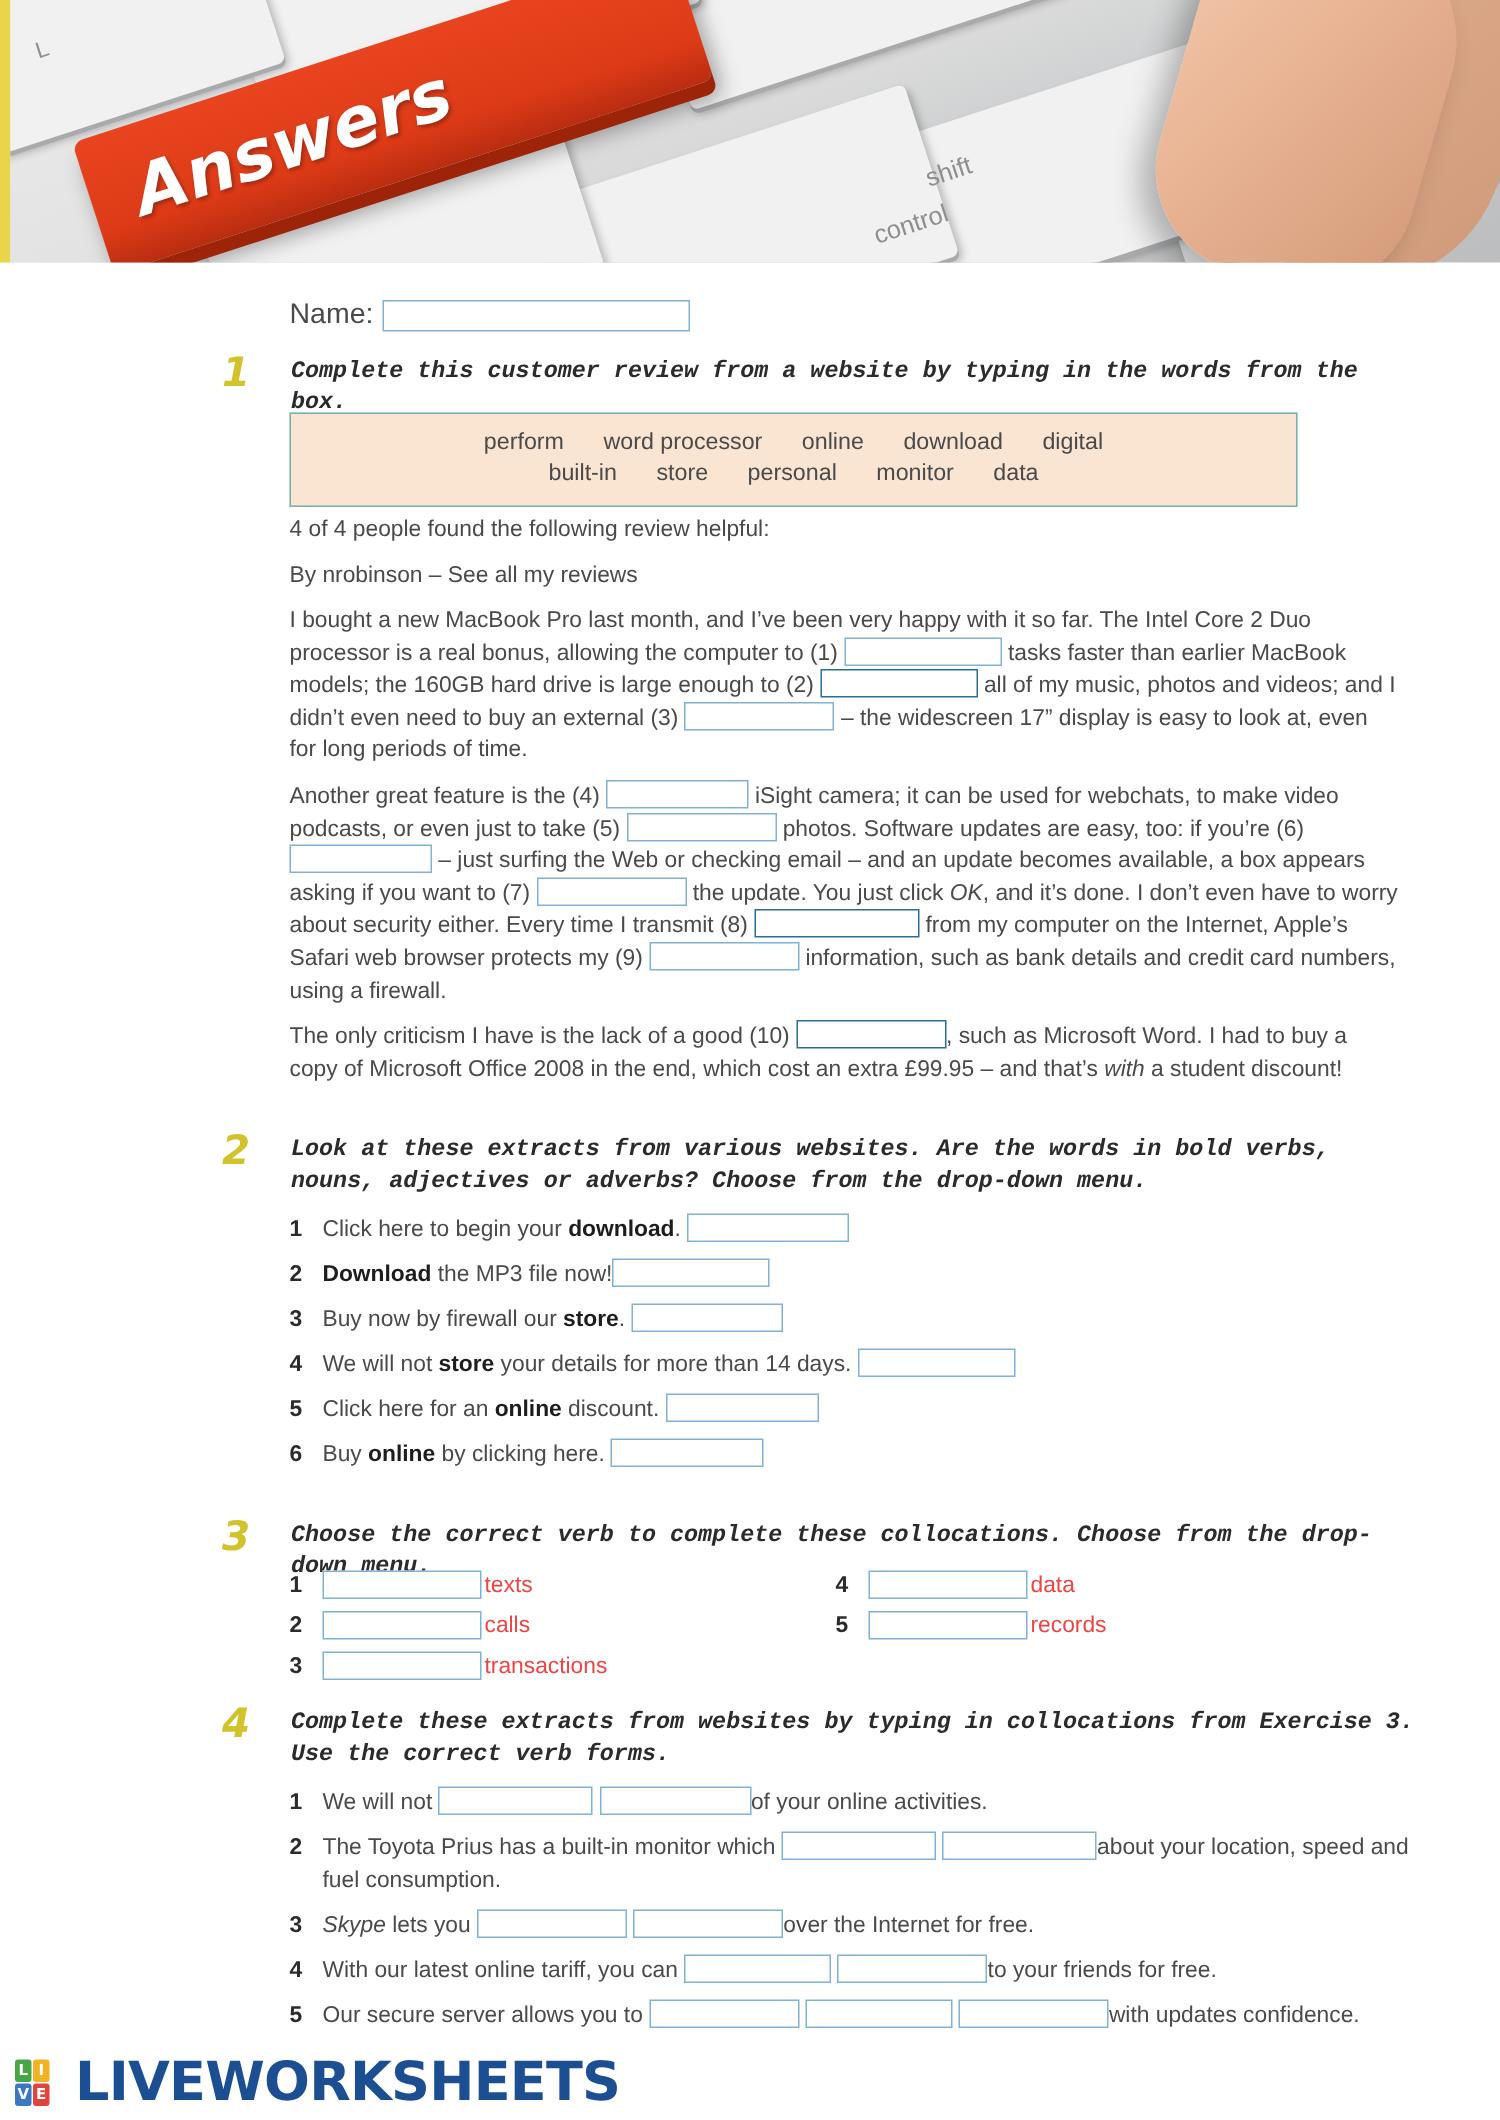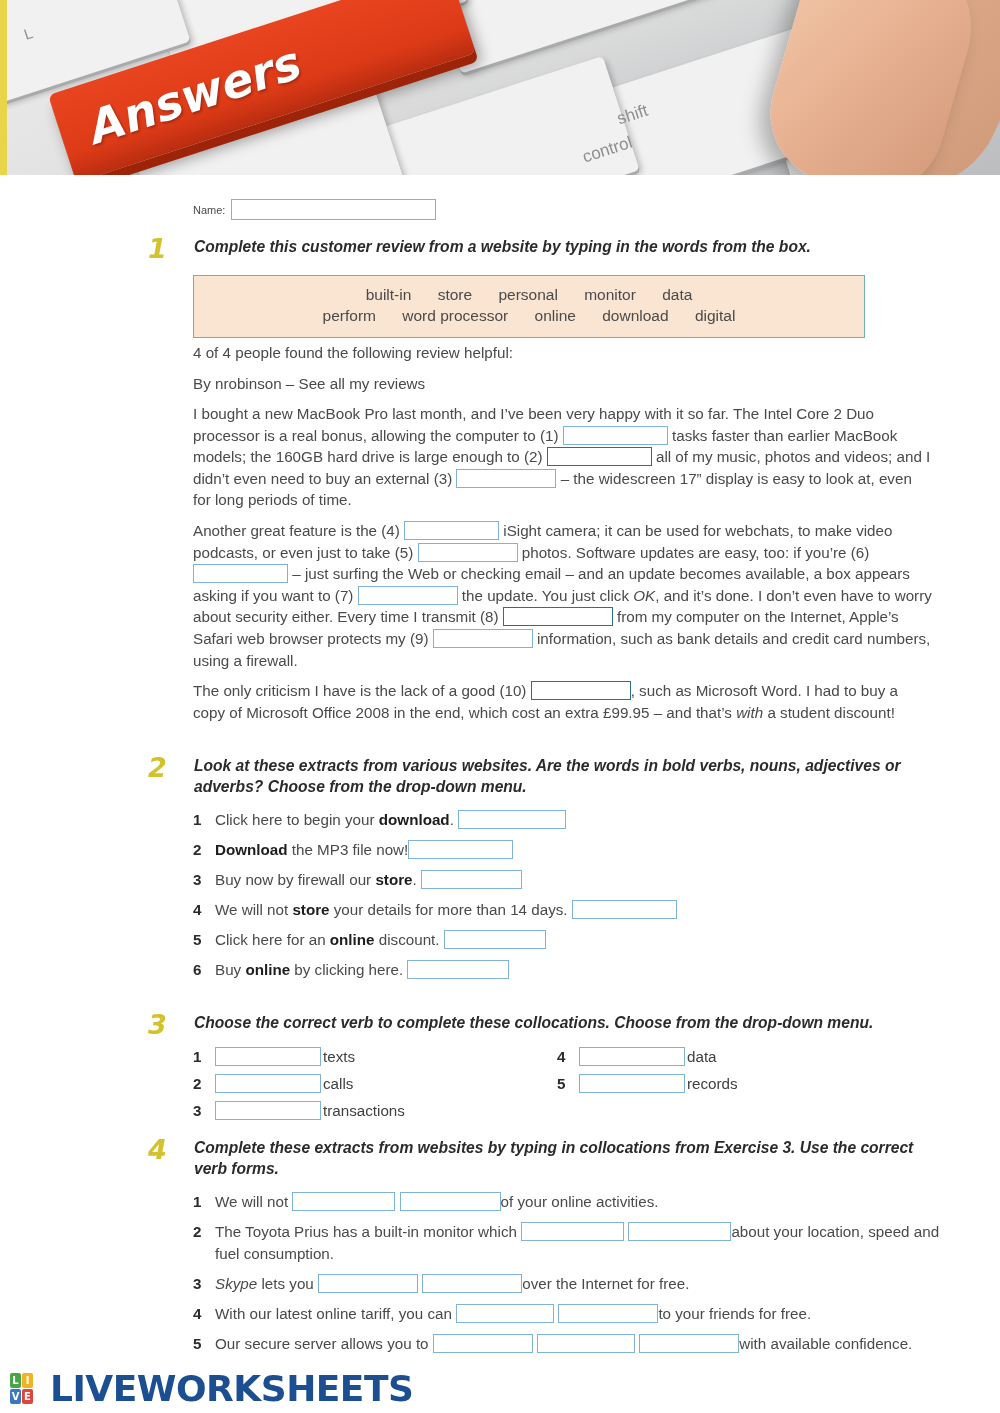--- a/index.html
+++ b/index.html
@@ -87,21 +87,21 @@
     border-radius:95px;
     transform:rotate(22deg);
   }
 
   
   .sheet{position:absolute;left:0;top:175px;width:1000px;}
 
   .name-row{
     position:absolute;left:193px;top:24px;
     display:flex;align-items:center;gap:6px;
-    font-size:11px;color:#4a4a4a;
+    font-size:19px;color:#4a4a4a;
   }
   .blank{
     display:inline-block;
     border:1.5px solid #7eb2d6;
     background:#fff;
     height:19px;
     vertical-align:-4px;
     box-sizing:border-box;
   }
   .blank.dark{border-color:#2b6e94;}
@@ -110,21 +110,21 @@
   .ex{position:absolute;left:148px;width:800px;}
   .ex-num{
     position:absolute;left:0;top:-4px;
     color:#d2c22c;font-size:27px;font-weight:700;font-style:italic;
     font-family:"DejaVu Sans", sans-serif;
   }
   .ex-head{
     margin-left:46px;
     font-size:15.6px;font-weight:700;font-style:italic;
     color:#2b2b2b;line-height:1.33;
-    font-family:Liberation Sans, sans-serif;
+    font-family:Liberation Mono, monospace;
   }
 
   .wordbox{
     position:absolute;left:193px;width:672px;
     background:#fae4d2;border:1px solid #6fb3ac;
     box-sizing:border-box;
     text-align:center;
     padding:9px 0 10px 0;
     font-size:15.5px;color:#4a4a4a;
     line-height:1.35;
@@ -143,21 +143,21 @@
   .item{display:flex;align-items:flex-start;margin-bottom:8px;line-height:1.45;}
   .item .n{width:22px;flex:0 0 22px;font-weight:700;color:#2b2b2b;}
   .item .txt{flex:1;}
   .item b{color:#1d1d1d;font-weight:700;}
   .item i{font-style:italic;}
 
   .cols{position:absolute;left:193px;width:760px;font-size:15.2px;}
   .col{position:absolute;}
   .colrow{display:flex;align-items:center;margin-bottom:8px;}
   .colrow .n{width:22px;flex:0 0 22px;font-weight:700;color:#2b2b2b;}
-  .colrow .lbl{margin-left:2px;color:#404040;}
+  .colrow .lbl{margin-left:2px;color:#ef4444;}
 
   
   .footer{
     position:absolute;left:10px;top:1368px;
     display:flex;align-items:center;gap:4px;
   }
   .lw-mark{
     display:grid;grid-template-columns:11px 11px;grid-template-rows:15px 15px;
     gap:1px;
   }
@@ -209,32 +209,32 @@
     <span class="blank name-blank"></span>
   </div>
 
   <div class="ex" style="top:62px;">
     <div class="ex-num">1</div>
     <div class="ex-head">Complete this customer review from a website by typing in the words from the box.</div>
   </div>
 
   <div class="wordbox" style="top:100px;">
     <div class="row">
+      <span>perform</span>
+      <span>word processor</span>
+      <span>online</span>
+      <span>download</span>
+      <span>digital</span>
+    </div>
+    <div class="row">
       <span>built-in</span>
       <span>store</span>
       <span>personal</span>
       <span>monitor</span>
       <span>data</span>
-    </div>
-    <div class="row">
-      <span>perform</span>
-      <span>word processor</span>
-      <span>online</span>
-      <span>download</span>
-      <span>digital</span>
     </div>
   </div>
 
   <div class="review" style="top:167px;">
     <p>4 of 4 people found the following review helpful:</p>
     <p>By nrobinson – See all my reviews</p>
     <p><span>I bought a new MacBook Pro last month, and I’ve been very happy with it so far. The Intel Core 2 Duo processor is a real bonus, allowing the computer to (1)&nbsp;</span><span class="blank" style="width:105px;"></span><span>&nbsp;tasks faster than earlier MacBook models; the 160GB hard drive is large enough to (2)&nbsp;</span><span class="blank dark" style="width:105px;"></span><span>&nbsp;all of my music, photos and videos; and I didn’t even need to buy an external (3)&nbsp;</span><span class="blank" style="width:100px;"></span><span>&nbsp;– the widescreen 17” display is easy to look at, even for long periods of time.</span></p>
     <p><span>Another great feature is the (4)&nbsp;</span><span class="blank" style="width:95px;"></span><span>&nbsp;iSight camera; it can be used for webchats, to make video podcasts, or even just to take (5)&nbsp;</span><span class="blank" style="width:100px;"></span><span>&nbsp;photos. Software updates are easy, too: if you’re (6)&nbsp;</span><span class="blank" style="width:95px;"></span><span>&nbsp;– just surfing the Web or checking email – and an update becomes available, a box appears asking if you want to (7)&nbsp;</span><span class="blank" style="width:100px;"></span><span>&nbsp;the update. You just click </span><i>OK</i><span>, and it’s done. I don’t even have to worry about security either. Every time I transmit (8)&nbsp;</span><span class="blank dark" style="width:110px;"></span><span>&nbsp;from my computer on the Internet, Apple’s Safari web browser protects my (9)&nbsp;</span><span class="blank" style="width:100px;"></span><span>&nbsp;information, such as bank details and credit card numbers, using a firewall.</span></p>
     <p><span>The only criticism I have is the lack of a good (10)&nbsp;</span><span class="blank dark" style="width:100px;"></span><span>, such as Microsoft Word. I had to buy a copy of Microsoft Office 2008 in the end, which cost an extra £99.95 – and that’s </span><i>with</i><span> a student discount!</span></p>
   </div>
@@ -325,21 +325,21 @@
     <div class="item">
       <span class="n">3</span>
       <span class="txt"><i>Skype</i><span> lets you </span><span class="blank" style="width:100px;"></span> <span class="blank" style="width:100px;"></span><span>over the Internet for free.</span></span>
     </div>
     <div class="item">
       <span class="n">4</span>
       <span class="txt"><span>With our latest online tariff, you can </span><span class="blank" style="width:98px;"></span> <span class="blank" style="width:100px;"></span><span>to your friends for free.</span></span>
     </div>
     <div class="item">
       <span class="n">5</span>
-      <span class="txt"><span>Our secure server allows you to </span><span class="blank" style="width:100px;"></span> <span class="blank" style="width:98px;"></span> <span class="blank" style="width:100px;"></span><span>with available confidence.</span></span>
+      <span class="txt"><span>Our secure server allows you to </span><span class="blank" style="width:100px;"></span> <span class="blank" style="width:98px;"></span> <span class="blank" style="width:100px;"></span><span>with updates confidence.</span></span>
     </div>
   </div>
 
 </div>
 
 <div class="footer">
   <div class="lw-mark">
     <div class="lw-l">L</div>
     <div class="lw-i">I</div>
     <div class="lw-v">V</div>

